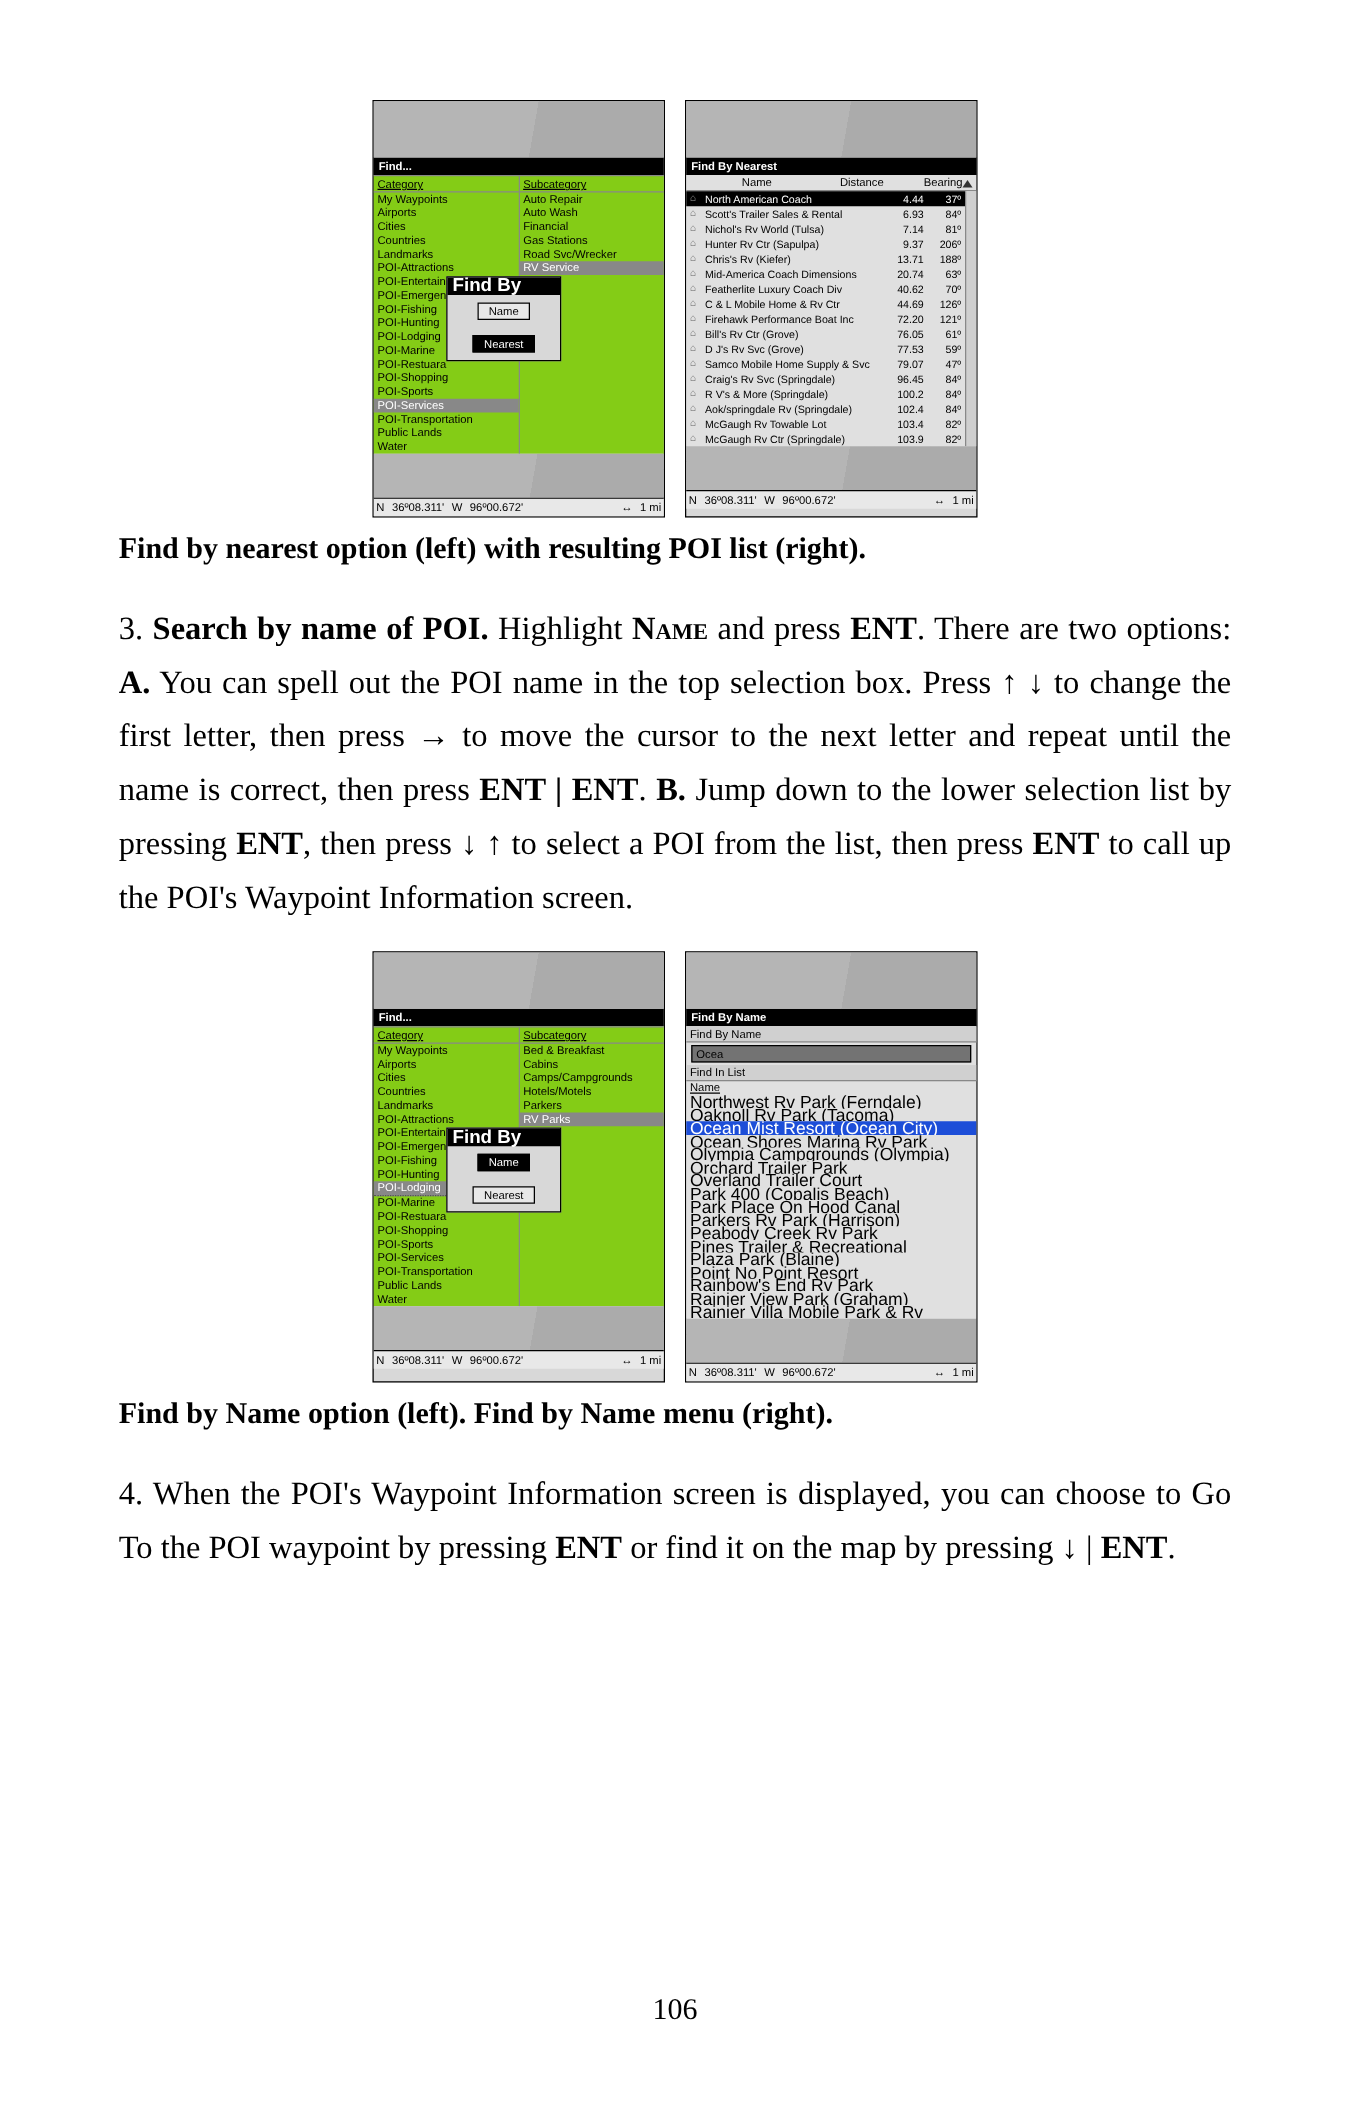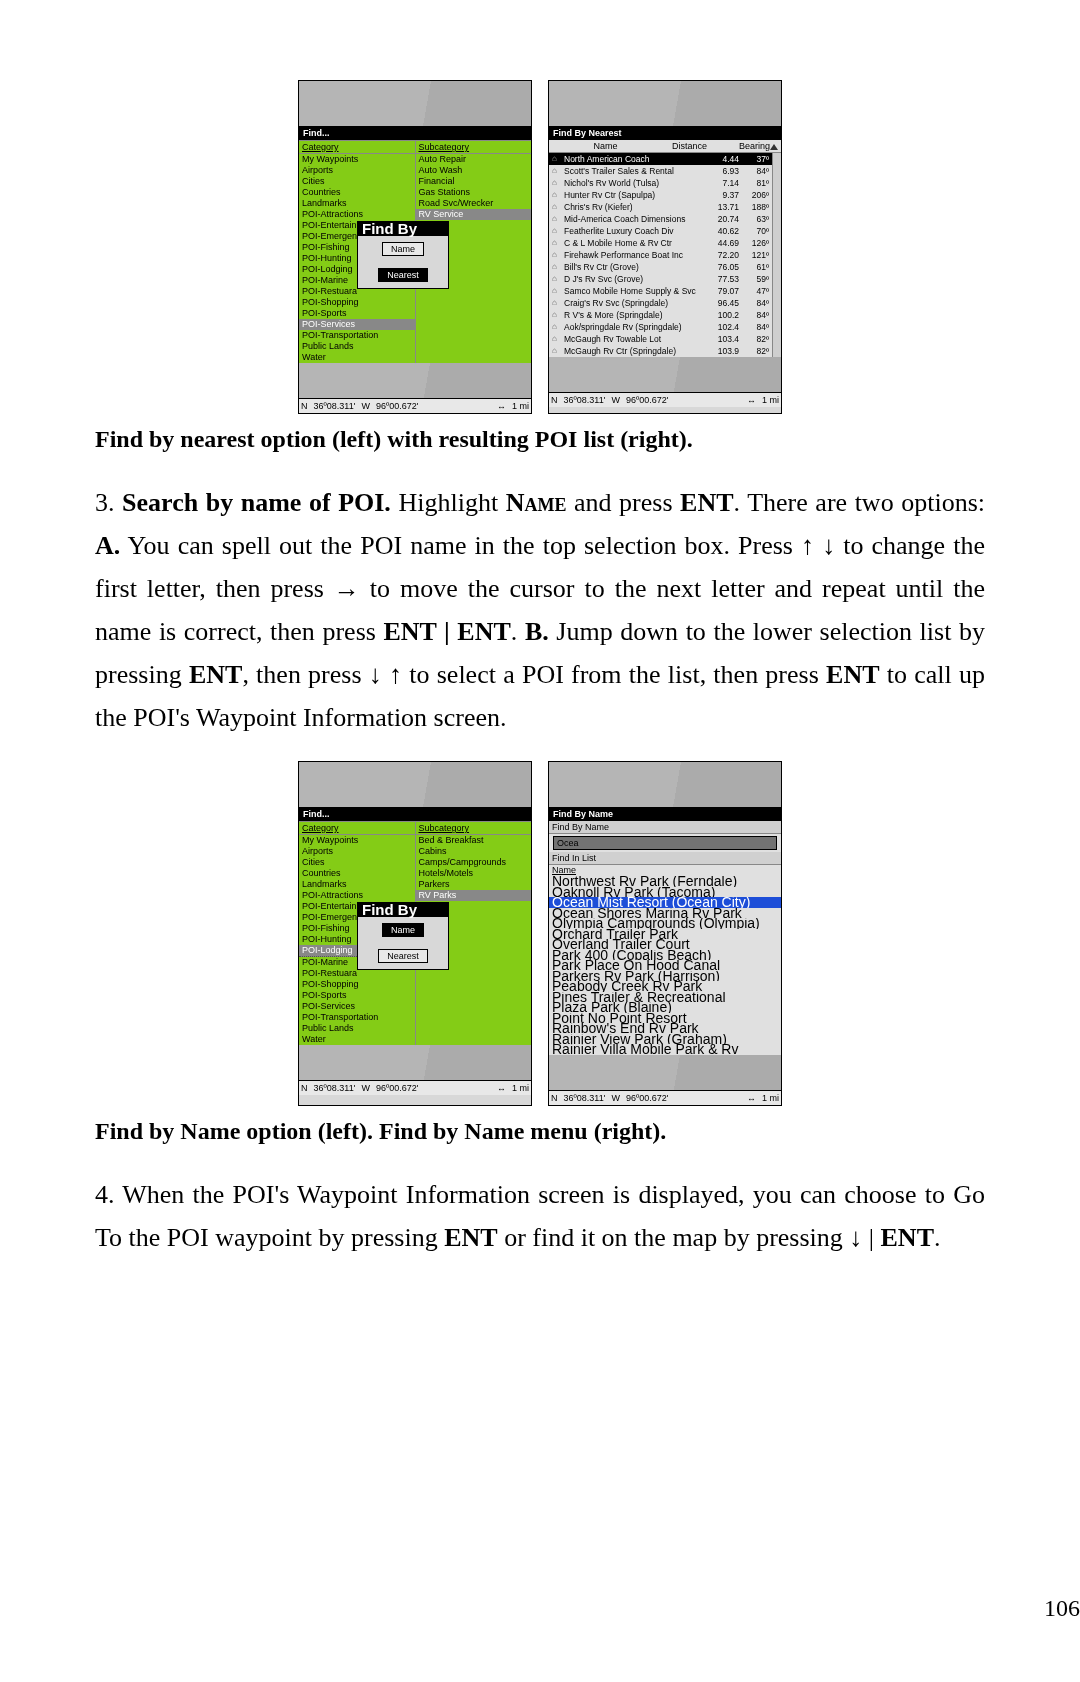--- a/index.html
+++ b/index.html
@@ -41,21 +41,21 @@
   .resrow .d{width:34px;text-align:right}
   .resrow .b{width:30px;text-align:right}
   .resrow.sel{background:#000;color:#fff}
   .input{background:#737373;border:1px solid #000;padding:1px 3px;margin:2px 4px;font-size:9px}
   .sect{padding:1px 3px;font-size:9px;border-bottom:1px solid #888;background:#d0d0d0}
   .namelist .item{font-size:14px;line-height:10.5px}
   .wrap{position:relative}
   .caption{font-family:"Times New Roman",serif;font-weight:bold;text-align:left;font-size:24px;margin:12px 0 28px 0}
   .body{font-family:"Times New Roman",serif;font-size:26px;line-height:43px;text-align:justify;margin:0 0 22px 0}
   .sc{font-variant:small-caps}
-  .pgnum{position:absolute;bottom:60px;left:0;right:0;text-align:right;font-size:24px}
+  .pgnum{position:absolute;bottom:60px;left:0;right:0;text-align:center;font-size:24px}
   .scrolltri{display:inline-block;width:0;height:0;border-left:4px solid transparent;border-right:4px solid transparent;border-bottom:6px solid #333;vertical-align:middle}
   .scrollbar{width:8px;background:#cfcfcf;border-left:1px solid #888}
 </style>
 </head>
 <body>
 
 <div class="page">
 
   <div class="figrow">
 

